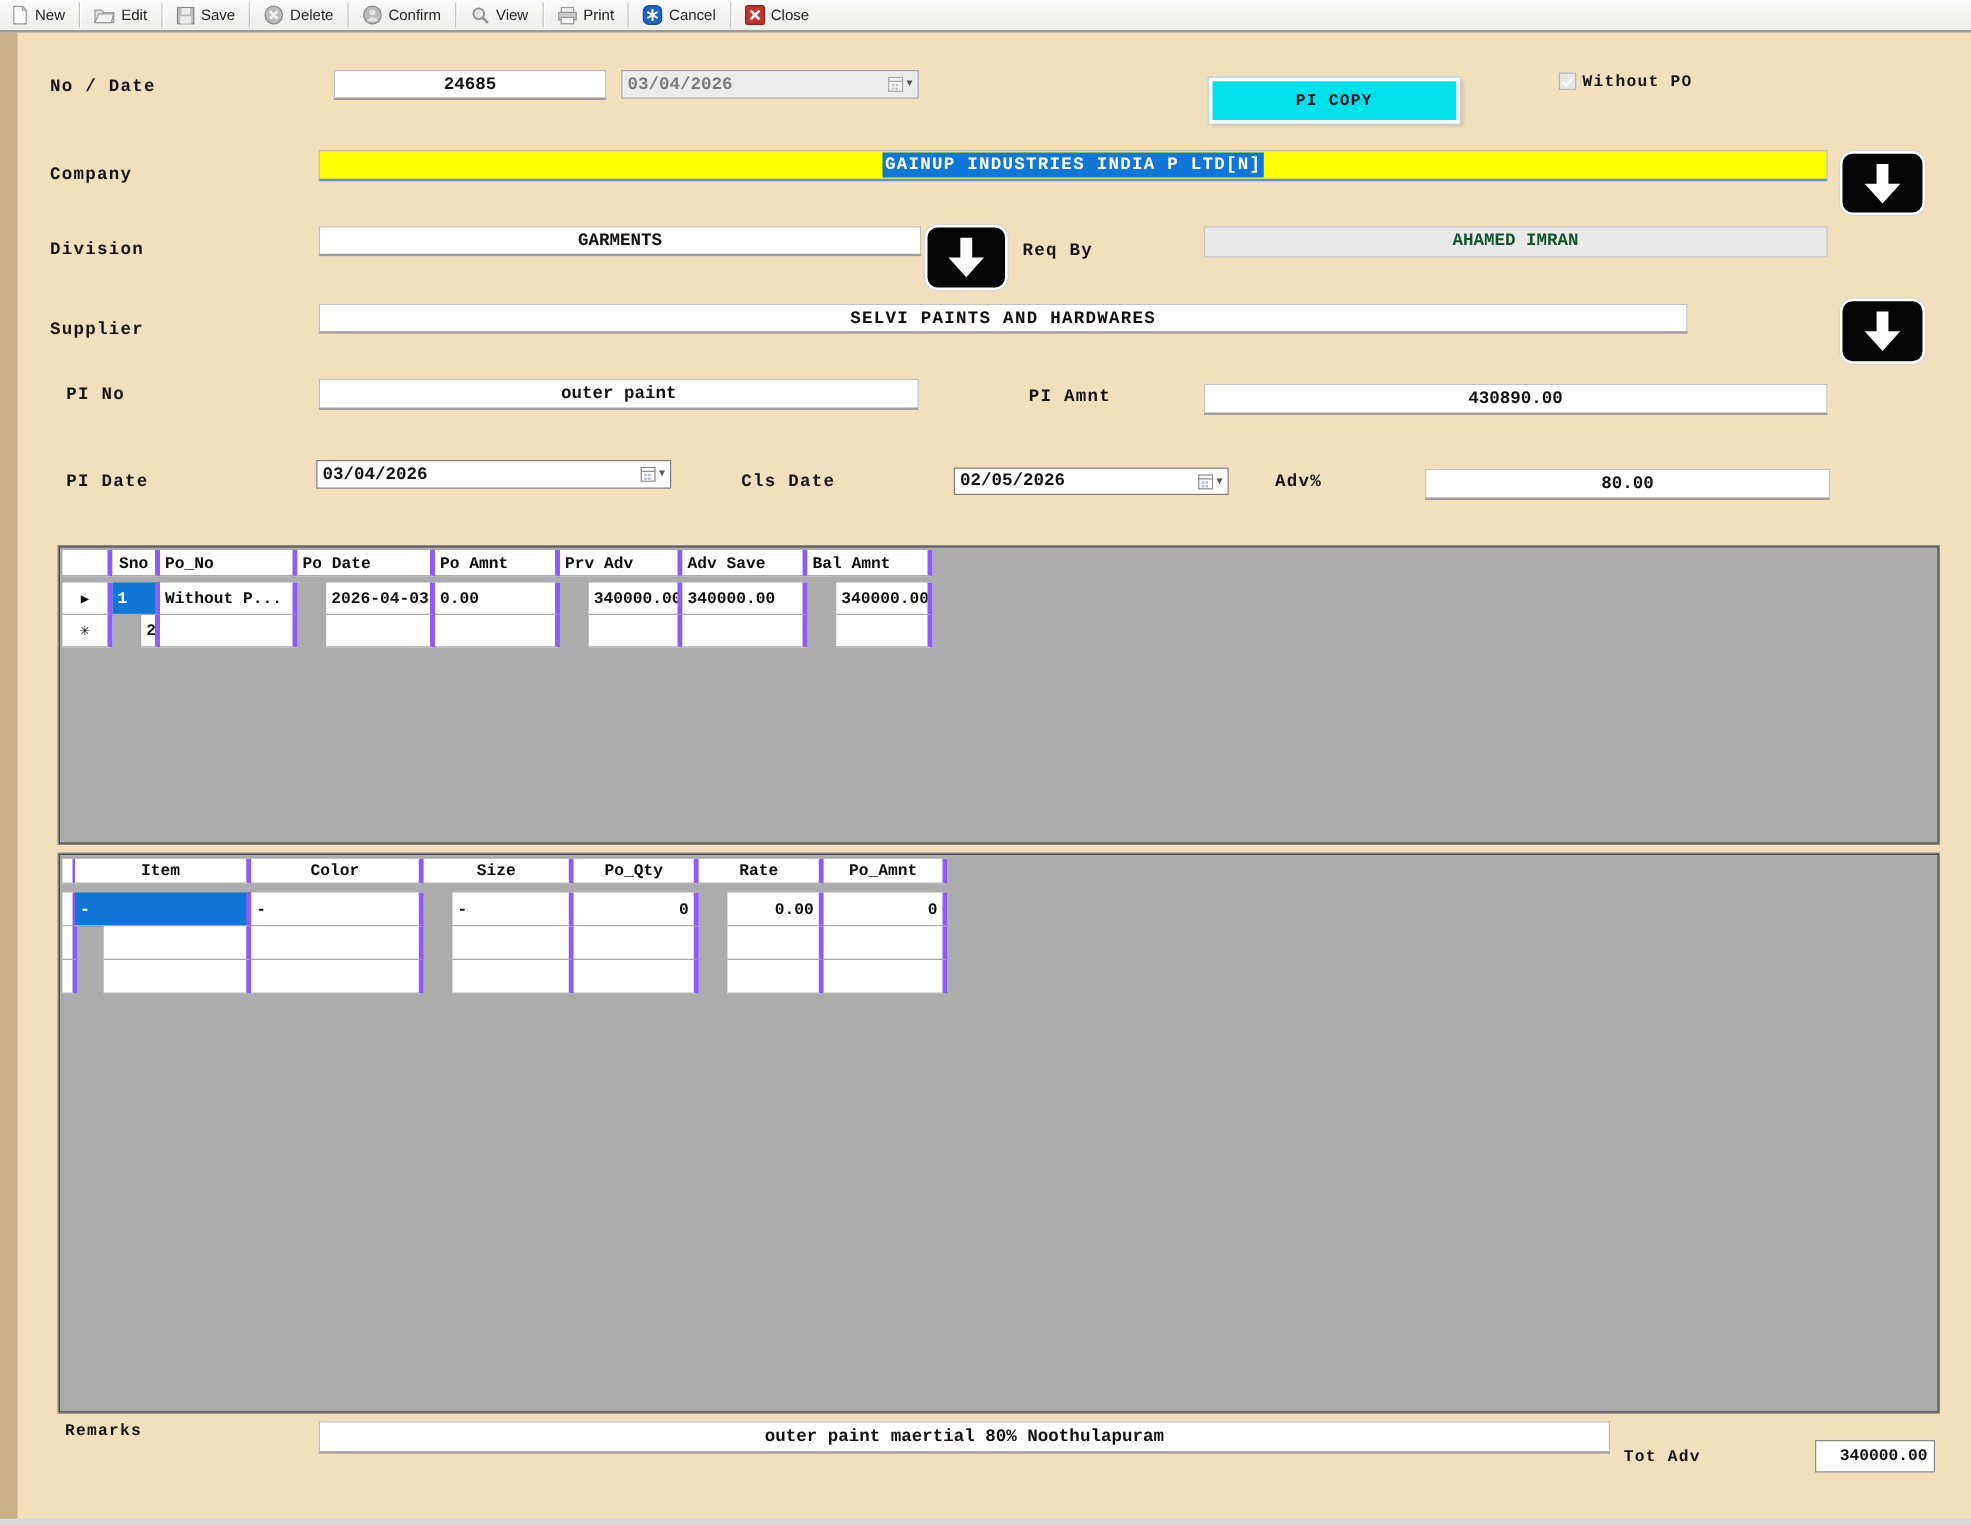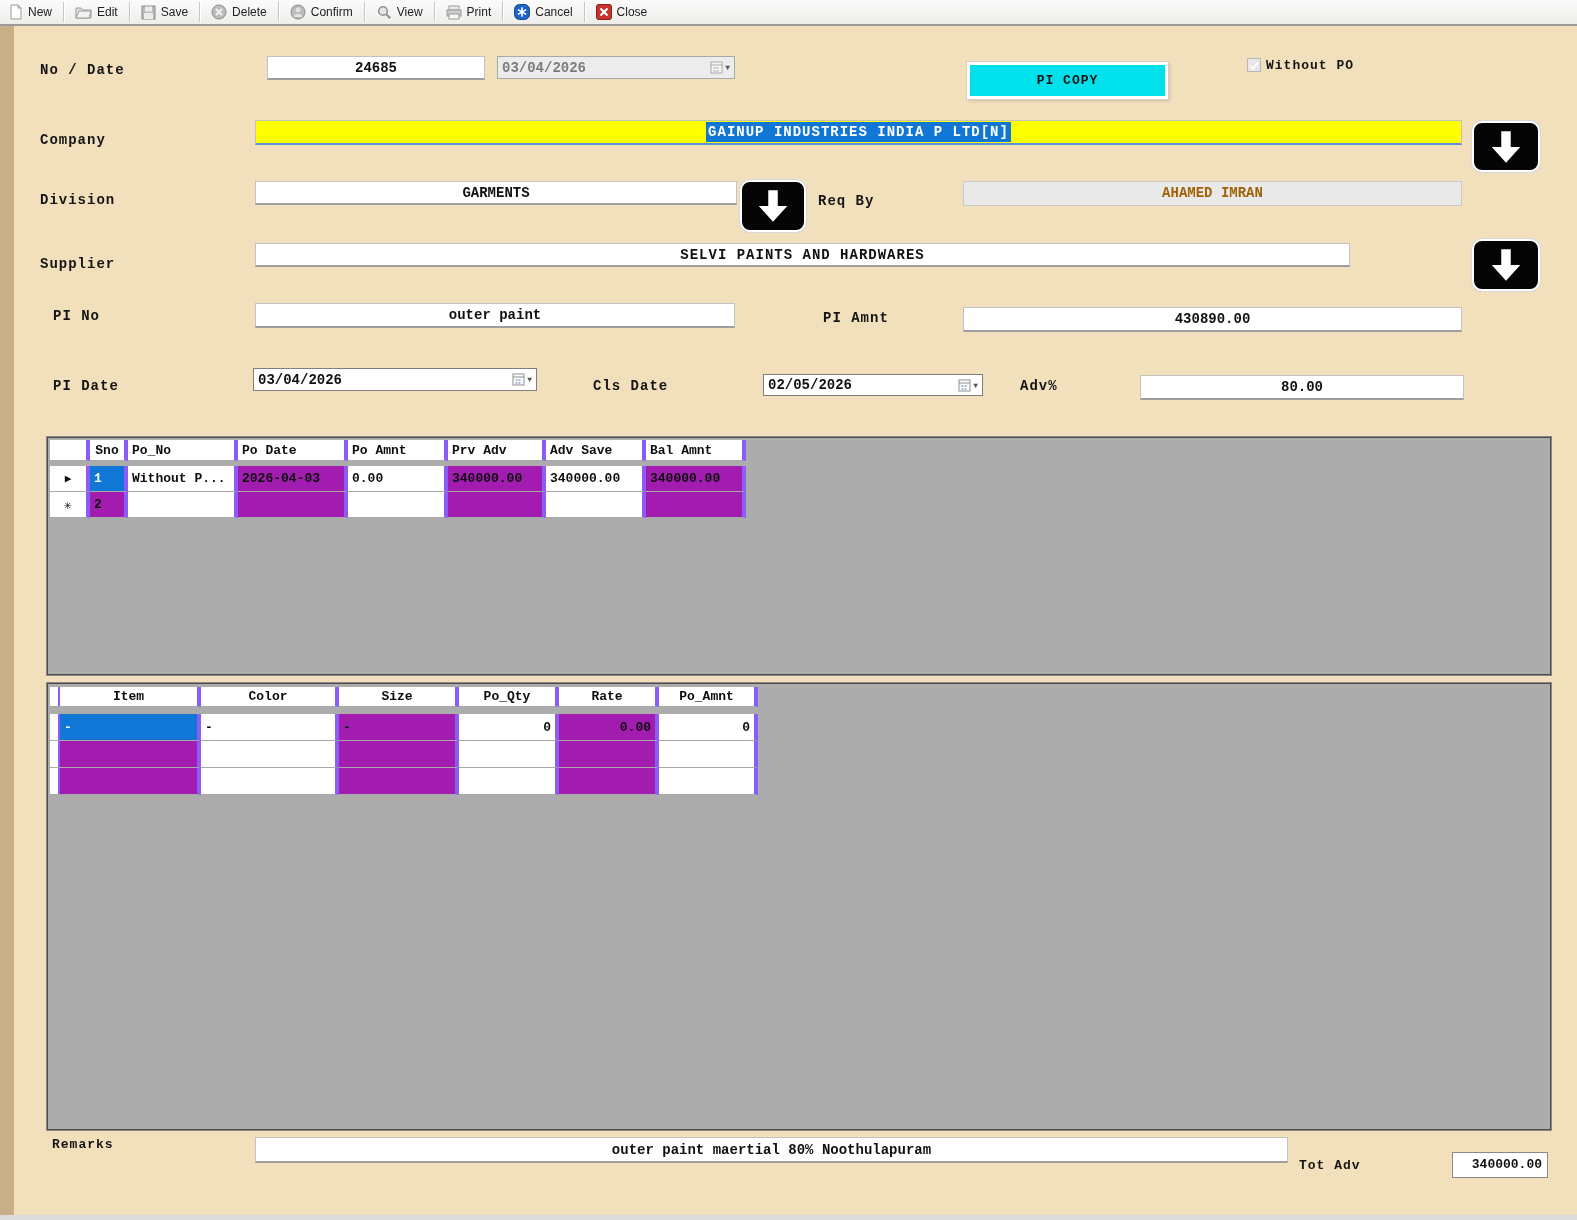--- a/index.html
+++ b/index.html
@@ -40,21 +40,21 @@
     display:flex; align-items:center; justify-content:center; }
 
   
   .gridbox { position:absolute; background:#ACACAC; border:1px solid #4a4a4a; box-shadow:0 0 0 1px #8a8a8a; }
   .grid { position:absolute; display:grid; font-weight:bold; font-size:13px; color:#0d0d0d; }
   .grid > div { border-right:4px solid #8b5cf6; border-bottom:1px solid #a9a9a9;
     white-space:nowrap; overflow:hidden; padding:0 4px; display:flex; align-items:center; }
   .hc { background:#fff; justify-content:flex-start; }
   .hcc { background:#fff; justify-content:center; }
   .cw { background:#fff; }
-  .cg { background:#a21caf; }
+  .cg { background:#ffffff;margin-left:23px; }
   .cb { background:#1177D7; color:#fff; }
   .num { justify-content:flex-end; }
   .selc { background:#fff; justify-content:center; padding:0; }
 
   .g1 { grid-template-columns:40px 38px 110px 110px 100px 98px 100px 100px; grid-auto-rows:26px; }
   .g1 .hr { height:21px; }
   .g2 { grid-template-columns:10px 141px 138px 120px 100px 100px 99px; grid-auto-rows:27px; }
 
   .yellowfield { position:absolute; background:#FFFF00; border:1px solid #c2c2c2; border-bottom:2px solid #5b8ed6;
     display:flex; align-items:center; justify-content:center; }
@@ -203,21 +203,21 @@
 <div class="lbl" style="left:40px;top:192px;">Division</div>
 <div class="tb" style="left:255px;top:181px;width:482px;height:24px;line-height:22px;">GARMENTS</div>
 <div class="arrowbtn" style="left:740px;top:180px;width:66px;height:52px;">
   <span>
       <svg viewBox="0 0 24 24" width="38" height="38">
         <path d="M12 22 L3 12 h6 V2 h6 v10 h6 z" fill="#fff"></path>
       </svg>
     </span>
 </div>
 <div class="lbl" style="left:818px;top:193px;">Req By</div>
-<div class="tb dis" style="left:963px;top:181px;width:499px;height:25px;line-height:23px;background:#e9e9e9;color:#a16207;letter-spacing:0;">AHAMED IMRAN</div>
+<div class="tb dis" style="left:963px;top:181px;width:499px;height:25px;line-height:23px;background:#e9e9e9;color:#14532d;letter-spacing:0;">AHAMED IMRAN</div>
 
 <div class="lbl" style="left:40px;top:256px;">Supplier</div>
 <div class="tb" style="left:255px;top:243px;width:1095px;height:24px;line-height:22px;letter-spacing:1px;">SELVI PAINTS AND HARDWARES</div>
 <div class="arrowbtn" style="left:1472px;top:239px;width:68px;height:52px;">
   <span>
       <svg viewBox="0 0 24 24" width="38" height="38">
         <path d="M12 22 L3 12 h6 V2 h6 v10 h6 z" fill="#fff"></path>
       </svg>
     </span>
 </div>

